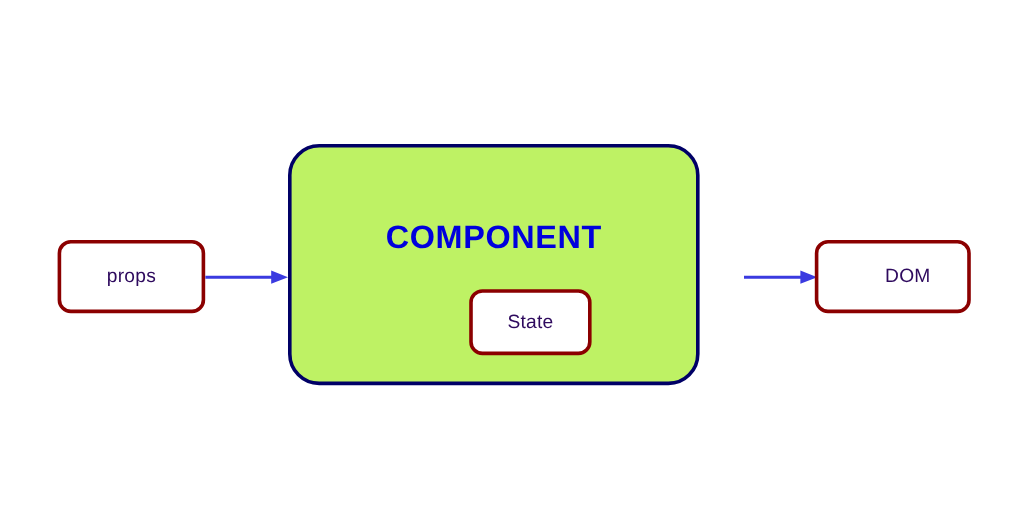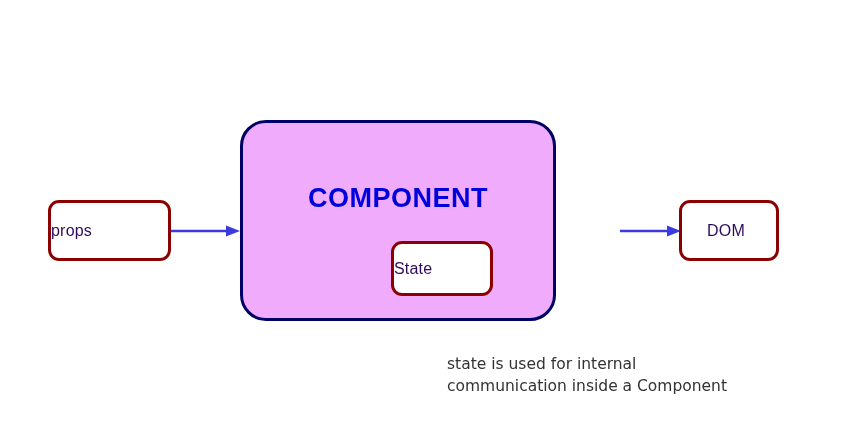--- a/index.html
+++ b/index.html
@@ -15,20 +15,21 @@
     width: 850px;
     height: 440px;
     background: #ffffff;
     overflow: hidden;
   }
   .node {
     position: absolute;
     box-sizing: border-box;
     display: flex;
     align-items: center;
+    justify-content: center;
     background: #ffffff;
   }
   .node-red {
     border: 3px solid #8b0000;
     border-radius: 11px;
   }
   .node-label {
     color: #2e0a5e;
     font-family: "Liberation Sans", sans-serif;
     font-size: 16px;
@@ -39,35 +40,35 @@
   #props-node {
     left: 48px;
     top: 200px;
     width: 123px;
     height: 61px;
   }
   
   #dom-node {
     left: 679px;
     top: 200px;
-    width: 100px;
+    width: 130px;
     height: 61px;
     padding-left: 25px;
   }
   
   #component-node {
     position: absolute;
     left: 240px;
     top: 120px;
-    width: 316px;
+    width: 343px;
     height: 201px;
     box-sizing: border-box;
     border: 3px solid #000066;
     border-radius: 26px;
-    background: #f0abfc;
+    background: #bef264;
   }
   #component-title {
     position: absolute;
     left: 0;
     right: 0;
     top: 62px;
     text-align: center;
     color: #0000dd;
     font-family: "Liberation Sans", sans-serif;
     font-weight: bold;
@@ -135,16 +136,14 @@
 
   <svg class="arrow" id="arrow-component-to-dom" viewBox="0 0 61 14" preserveAspectRatio="none">
     <line x1="0" y1="7" x2="49" y2="7" stroke="#3a3ae0" stroke-width="2.4"></line>
     <polygon points="47,1.5 61,7 47,12.5" fill="#3a3ae0"></polygon>
   </svg>
 
   <div class="node node-red" id="dom-node">
     <span class="node-label">DOM</span>
   </div>
 
-  <div id="caption">state is used for internal
-communication inside a Component</div>
 
 </div>
 
 </body></html>

